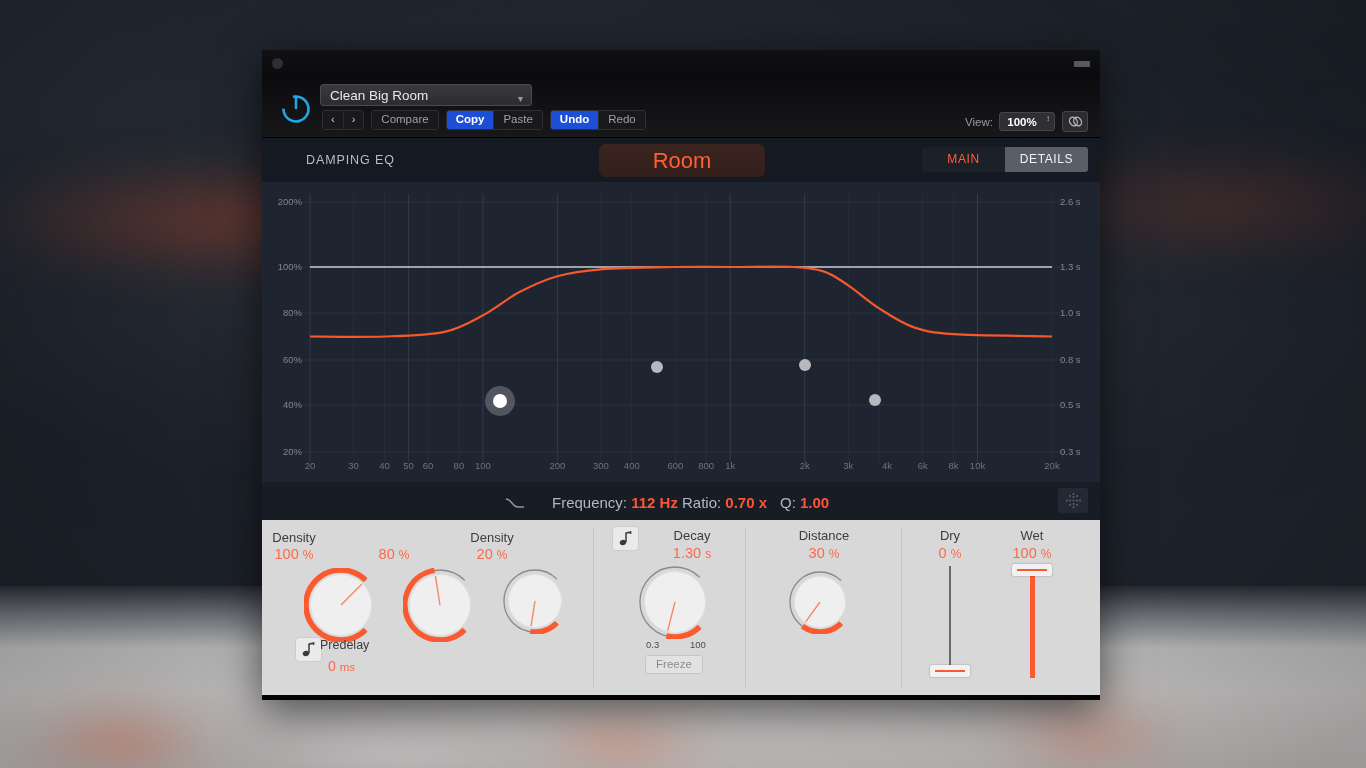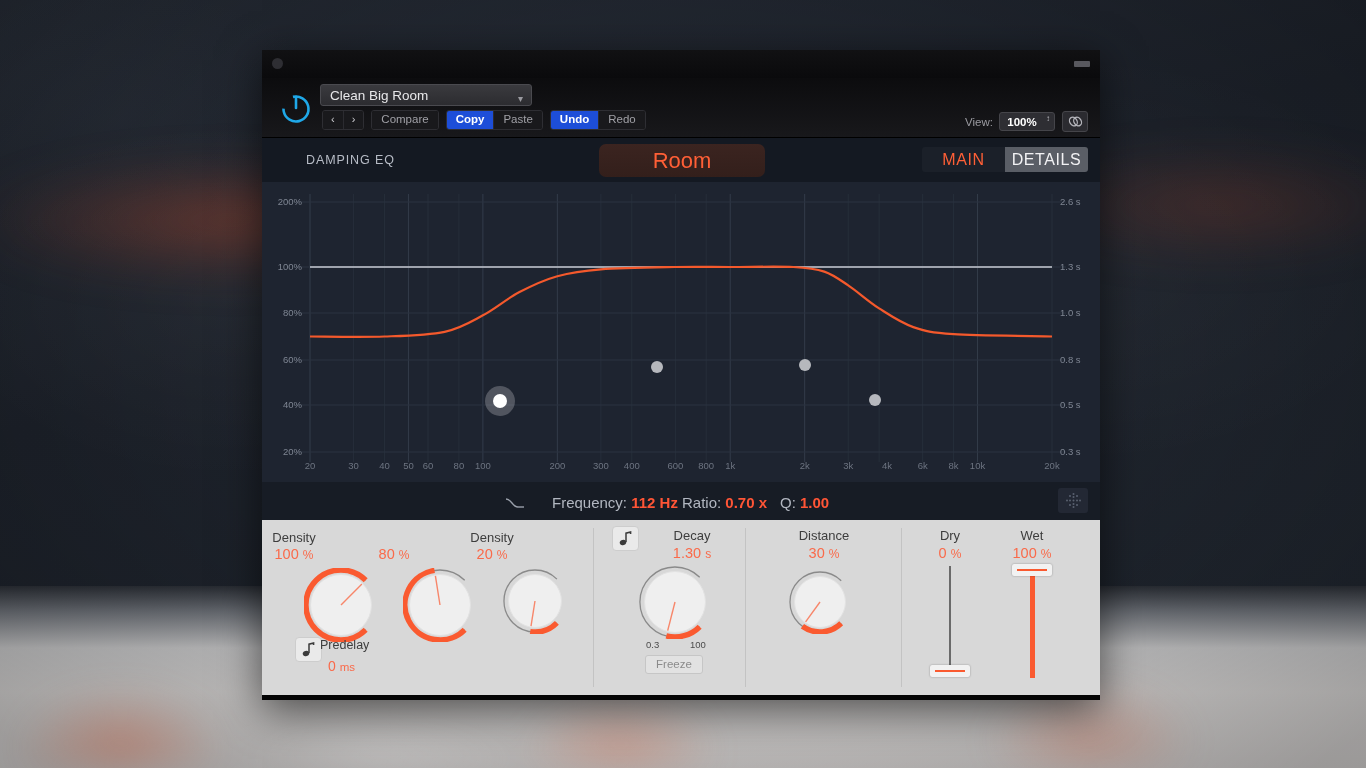--- a/index.html
+++ b/index.html
@@ -159,21 +159,21 @@
     color: #ff5f36; font-size: 22px;
     display: flex; align-items: center; justify-content: center;
     cursor: pointer;
   }
   .mdtabs {
     position: absolute; right: 12px; top: 9px;
     display: flex; border-radius: 3px; overflow: hidden;
   }
   .mdtab {
     width: 83px; height: 25px; line-height: 25px; text-align: center;
-    font-size: 16px; letter-spacing: .6px; cursor: pointer;
+    font-size: 12px; letter-spacing: .6px; cursor: pointer;
   }
   .mdtab.main { background: #1b2029; color: #ff5f36; }
   .mdtab.details { background: #5a5e66; color: #f2f2f4; }
 
   
   .graph {
     position: relative; height: 300px;
     background: #1e2430;
   }
   .graph svg { position: absolute; left: 0; top: 0; }

